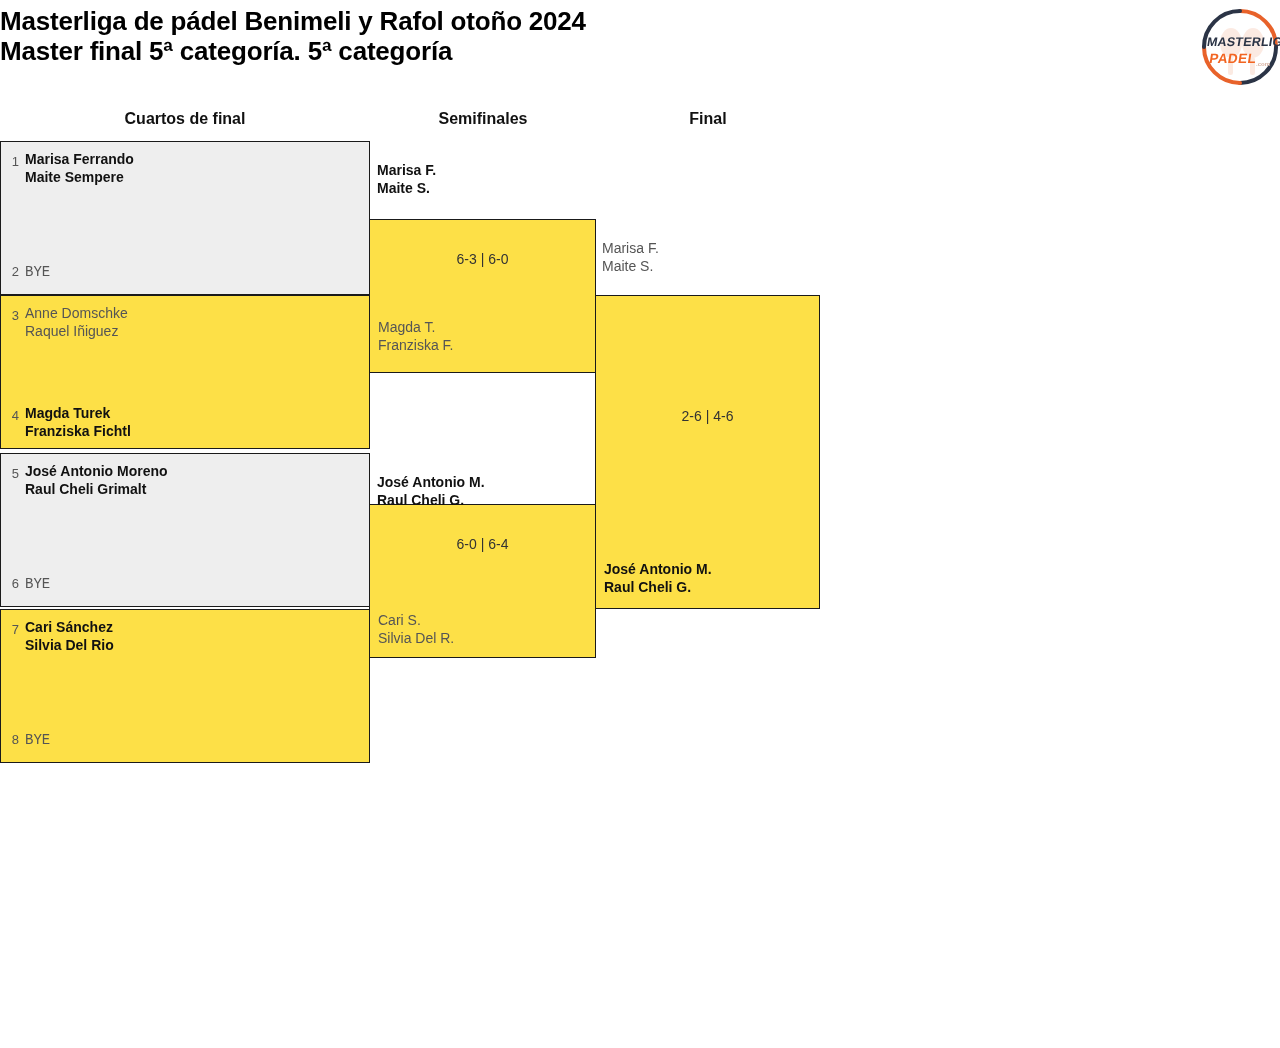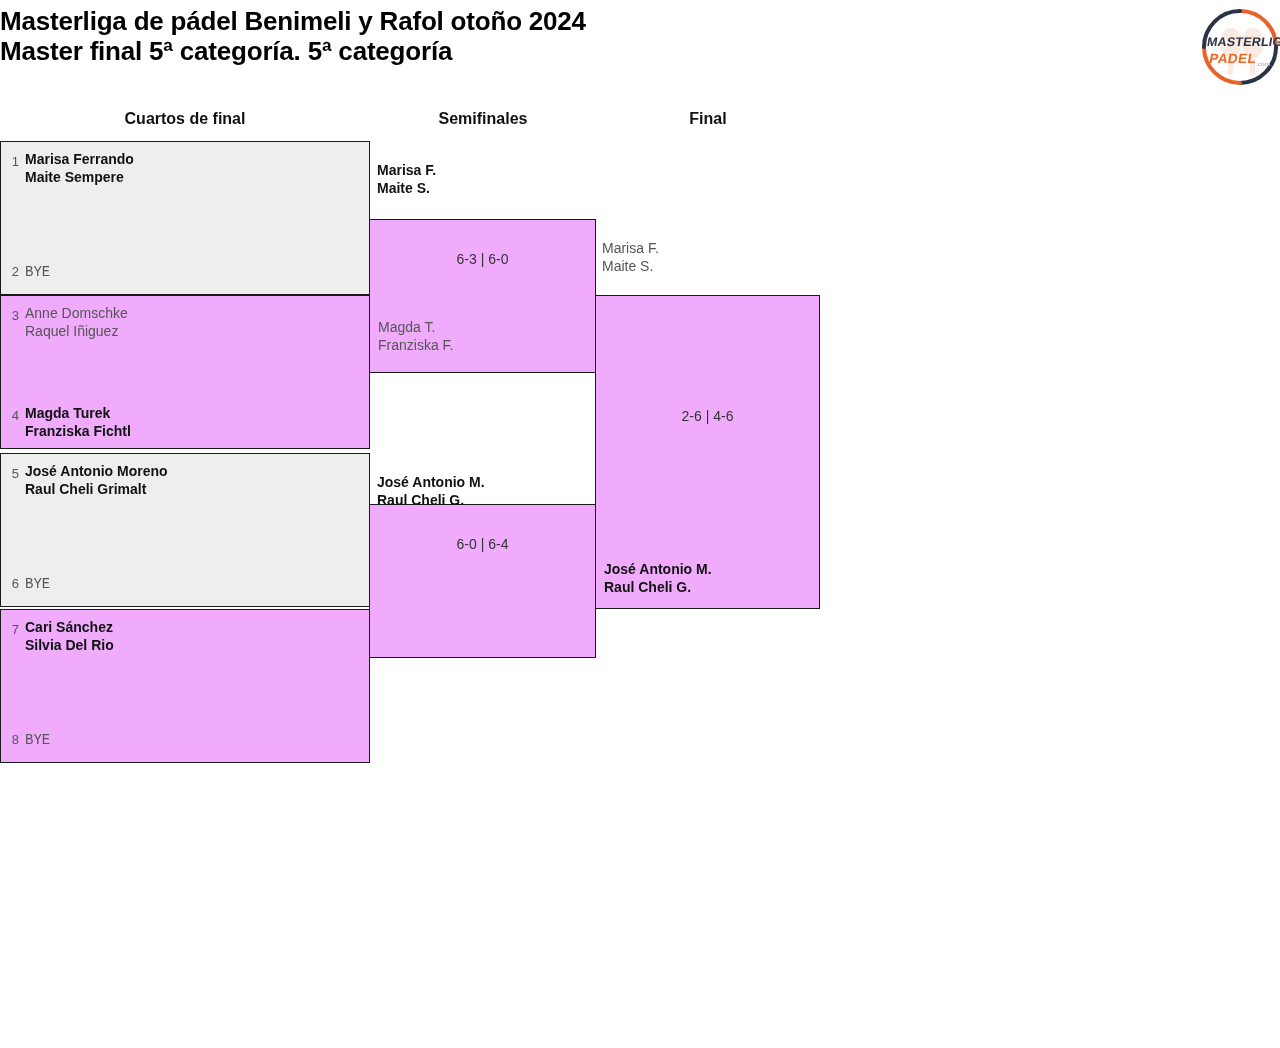--- a/index.html
+++ b/index.html
@@ -36,21 +36,21 @@
   #rh0 { left: 60px;  top: 110px; width: 250px; }
   #rh1 { left: 383px; top: 110px; width: 200px; }
   #rh2 { left: 628px; top: 110px; width: 160px; }
 
   
   .bracket { position: absolute; left: 0; top: 0; }
 
   .cell {
     position: absolute;
     border: 1px solid #1a1a1a;
-    background: #f0abfc;
+    background: #fde047;
   }
   .cell.shaded { background: #eeeeee; }
 
   
   .r1 { left: 0px; width: 370px; height: 154px; }
 
   
   .r2 { left: 369px; width: 227px; height: 154px; }
 
   
@@ -204,20 +204,26 @@
 
     <div class="team top winner" style="position:absolute; left:377px; top:161px; width:210px;">
       <span class="names">
         <span class="n">Marisa F.</span>
         <span class="n">Maite S.</span>
       </span>
     </div>
 
     <div class="cell r2" style="top:504px;">
       <div class="score" style="top:31px;">6-0 | 6-4</div>
+      <div class="team bot loser" style="bottom:10px; padding-left:8px;">
+        <span class="names">
+          <span class="n">Cari S.</span>
+          <span class="n">Silvia Del R.</span>
+        </span>
+      </div>
     </div>
     <div class="team top winner" style="position:absolute; left:377px; top:473px; width:210px;">
       <span class="names">
         <span class="n">José Antonio M.</span>
         <span class="n">Raul Cheli G.</span>
       </span>
     </div>
 
     <div class="cell r3" style="top:295px;">
       <div class="score" style="top:112px;">2-6 | 4-6</div>

